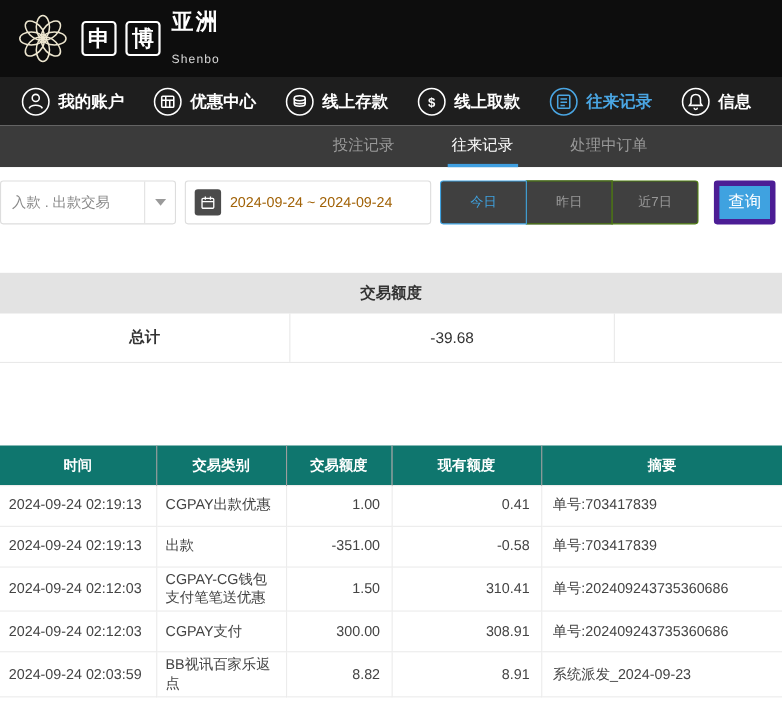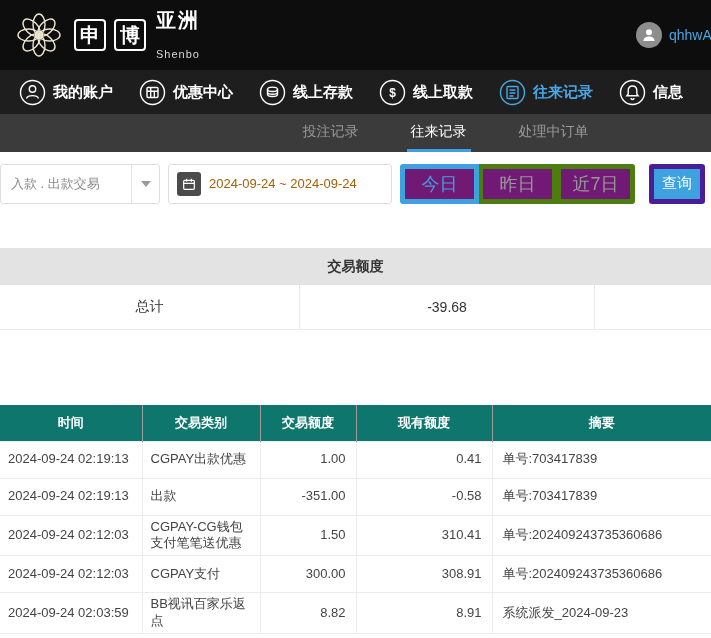--- a/index.html
+++ b/index.html
@@ -36,38 +36,38 @@
   .ctl { height:40px; border:1px solid #ddd; border-radius:3px; background:#fff; display:flex; align-items:center; }
   .select { width:160px; cursor:pointer;gap:24px; }
   .select-value { flex:1; padding-left:10px; font-size:13px; color:#888; }
   .select-caret { width:28px; height:100%; border-left:1px solid #e2e2e2; display:flex; align-items:center; justify-content:center; }
   .caret-tri { width:0; height:0; border-left:5px solid transparent; border-right:5px solid transparent; border-top:6px solid #9a9a9a; }
   .datebox { width:224px; margin-left:8px; cursor:pointer; }
   .cal-badge { width:24px; height:24px; background:#4b4b4b; border-radius:3px; margin:0 8px;
     display:flex; align-items:center; justify-content:center; flex:0 0 auto; }
   .date-value { font-size:13px; color:#a16207; white-space:nowrap; }
   .btn-group { display:flex; margin-left:8px; }
-  .qbtn { width:79px; height:40px; background:#701a75; border:5px solid #4d7c0f; color:#999;
-    font-size:18px; cursor:pointer; margin-left:-1px; font-family:inherit; }
+  .qbtn { width:79px; height:40px; background:#404040; border:1px solid #4d7c0f; color:#999;
+    font-size:12px; cursor:pointer; margin-left:-1px; font-family:inherit; }
   .qbtn:first-child { margin-left:0; border-radius:3px 0 0 3px; }
   .qbtn:last-child { border-radius:0 3px 3px 0; }
   .qbtn.active { border-color:#3fa2e0; color:#3fa2e0; position:relative; z-index:1; }
   .search-btn { margin-left:14px; width:56px; height:40px; background:#3fa2e0; color:#fff;
     border:5px solid #4c1d95; border-radius:3px; font-size:15px; cursor:pointer; font-family:inherit; flex:0 0 auto; }
 
   .spacer-a { height:33px; background:#fff; }
   .spacer-b { height:75px; background:#fff; }
 
   
   .summary-header { height:37px; background:#e3e3e3; display:flex; align-items:center; justify-content:center;
     font-size:14px; font-weight:bold; color:#333; }
   .summary-row { display:flex; height:45px; border-bottom:1px solid #e9e9e9; }
   .summary-cell { display:flex; align-items:center; justify-content:center; font-size:14px; color:#333;
     border-right:1px solid #e9e9e9; }
-  .summary-cell.c1 { width:300px; font-weight:normal; }
+  .summary-cell.c1 { width:264px; font-weight:bold; }
   .summary-cell.c2 { width:295px; }
   .summary-cell.c3 { flex:1; border-right:none; }
 
   
   table.records { width:711px; border-collapse:collapse; table-layout:fixed; }
   table.records thead th { height:36px; background:#0f766e; color:#fff; font-size:13px; font-weight:bold;
     border-left:1px solid #9d9d9d; }
   table.records thead th:first-child { border-left:none; }
   table.records td { height:37px; border:1px solid #ececec; font-size:13px; color:#444;
     padding:3px 8px; line-height:1.3; vertical-align:middle; background:#fff; }
@@ -113,31 +113,20 @@
           <circle cx="27" cy="27" r="3.5"></circle>
         </g>
       </svg>
       <span class="char-box">申</span>
       <span class="char-box">博</span>
       <div class="brand-suffix">
         <span class="cn">亚洲</span>
         <span class="en">Shenbo</span>
       </div>
     </div>
-    <div class="user">
-      <span class="avatar">
-        <svg width="16" height="16" viewBox="0 0 16 16">
-          <g fill="#fff">
-              <circle cx="8" cy="5.2" r="3"></circle>
-              <path d="M2.3 14c.6-3.3 3-4.4 5.7-4.4s5.1 1.1 5.7 4.4z"></path>
-            </g>
-        </svg>
-      </span>
-      <span class="username">qhhwA</span>
-    </div>
   </header>
 
   <nav class="mainnav">
     <div class="nav-item">
       <svg width="27" height="27" viewBox="0 0 27 27" fill="none" stroke="currentColor" stroke-width="1.4">
         <circle cx="13.5" cy="13.5" r="12"></circle>
           <circle cx="13.5" cy="10" r="3.2"></circle>
         <path d="M7.5 19.5 c1.5-3.8 10.5-3.8 12 0"></path>
       </svg>
       <span>我的账户</span>

